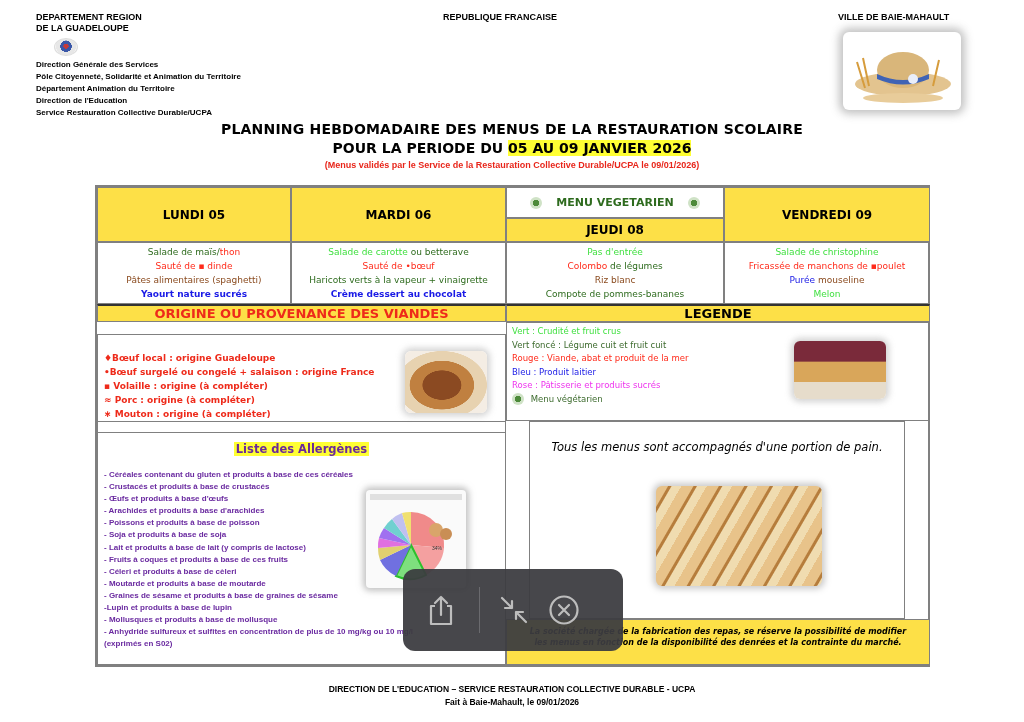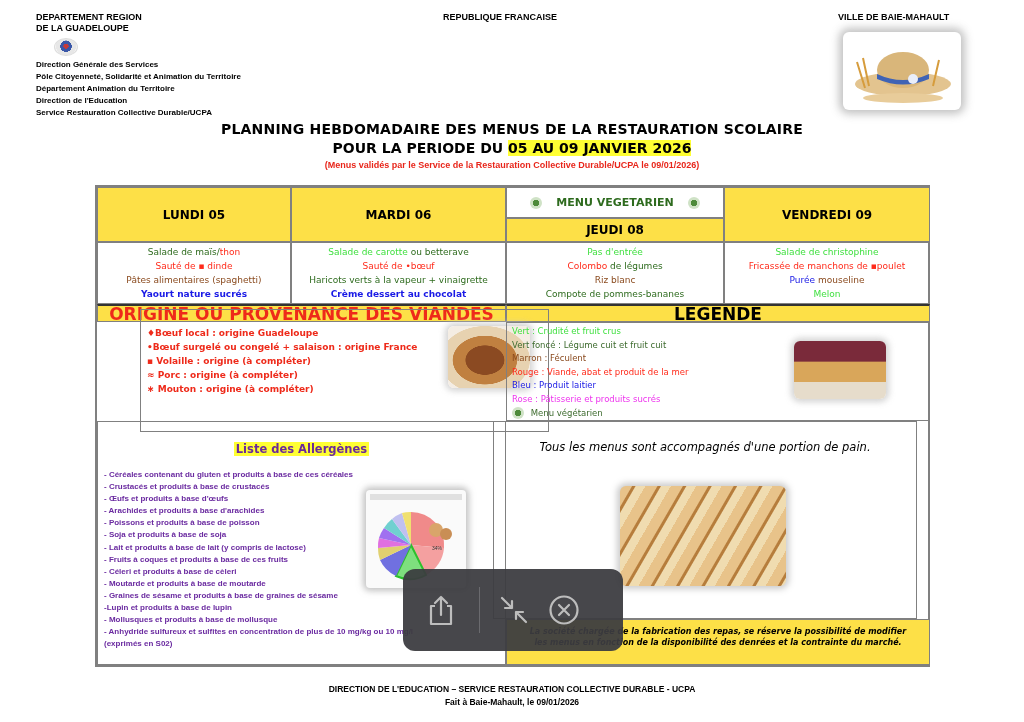--- a/index.html
+++ b/index.html
@@ -28,21 +28,21 @@
   .menu { text-align: center; font-family: "DejaVu Sans", sans-serif; font-size: 9px; line-height: 14px; padding-top: 2px; }
   .menu .blue-t { color: #1a1ae6; font-weight: bold; }
   .g-light { color: #40e040; }
   .g-dark { color: #2e6b1e; }
   .brown { color: #8a4a1e; }
   .red { color: #ff2a1a; }
   .blue-c { color: #1a1ae6; }
   .pink { color: #ee34ee; }
   .thick-top { border-top: 2px solid #333; }
 
-  .sec-h { font-family: "DejaVu Sans", sans-serif; font-weight: bold; font-size: 17px; display: flex; align-items: center; justify-content: center; }
+  .sec-h { font-family: "DejaVu Sans", sans-serif; font-weight: bold; font-size: 13px; display: flex; align-items: center; justify-content: center; }
   .sec-h.red-t { color: #ee2a1a; }
   .origins { padding: 16px 0 0 6px; font-family: "DejaVu Sans", sans-serif; font-weight: bold; font-size: 9px; line-height: 14px; color: #ee2a1a; }
   .legend { padding: 2px 0 0 5px; font-family: "DejaVu Sans", sans-serif; font-size: 8.5px; line-height: 13.6px; }
   .legend .g-dark { color: #3d6b2e; }
 
   .meat-img { position: absolute; width: 82px; height: 62px; border-radius: 6px;
               background: radial-gradient(ellipse at 45% 55%, #8b4a22 0 30%, #c08040 31% 50%, #e7d2b0 51% 70%, #f4ede4 71%);
               box-shadow: 0 0 6px 3px rgba(200,200,200,0.8); }
   .cake-img { position: absolute; width: 92px; height: 58px; border-radius: 6px;
               background: linear-gradient(180deg, #7a2a3a 0 35%, #d9a65a 36% 70%, #e6dccb 71%);
@@ -146,36 +146,35 @@
     <div class="g-light">Melon</div>
   </div>
 
   <div class="cell blue sec-h red-t thick-top" style="left:0;top:117px;width:409px;height:18px;">
     <span>ORIGINE OU PROVENANCE DES VIANDES</span>
   </div>
   <div class="cell blue sec-h thick-top" style="left:409px;top:117px;width:424px;height:18px;">
     <span>LEGENDE</span>
   </div>
 
-  <div class="cell" style="left:0;top:122px;width:409px;height:123px;margin-left:43px;">
+  <div class="cell" style="left:0;top:147px;width:409px;height:99px;">
     <div class="origins">
       <div>♦Bœuf local : origine Guadeloupe</div>
       <div>•Bœuf surgelé ou congelé + salaison : origine France</div>
       <div>▪ Volaille : origine (à compléter)</div>
       <div>≈ Porc : origine (à compléter)</div>
       <div>∗ Mouton : origine (à compléter)</div>
     </div>
     <div class="meat-img" style="left:307px;top:16px;"></div>
   </div>
 
   <div class="cell" style="left:409px;top:135px;width:424px;height:99px;">
     <div class="legend">
       <div class="g-light">Vert : Crudité et fruit crus</div>
       <div class="g-dark">Vert foncé : Légume cuit et fruit cuit</div>
-      <div class="brown">Marron : Féculent</div>
       <div class="red">Rouge : Viande, abat et produit de la mer</div>
       <div class="blue-c">Bleu : Produit laitier</div>
       <div class="pink">Rose : Pâtisserie et produits sucrés</div>
       <div class="g-dark">
         <span class="leaf"></span>
         <span style="margin-left:4px;">Menu végétarien</span>
       </div>
     </div>
     <div class="cake-img" style="left:287px;top:18px;"></div>
   </div>
@@ -214,21 +213,21 @@
         <path d="M45 55 L18 38 A33 33 0 0 1 26 29 Z" fill="#70d0d0"></path>
         <path d="M45 55 L26 29 A33 33 0 0 1 36 23 Z" fill="#c0c0f0"></path>
         <path d="M45 55 L36 23 A33 33 0 0 1 45 22 Z" fill="#f0e070"></path>
         <circle cx="70" cy="40" r="7" fill="#d9a56a"></circle>
         <circle cx="80" cy="44" r="6" fill="#c98e55"></circle>
         <text x="66" y="60" font-size="5" fill="#333">34%</text>
       </svg>
     </div>
   </div>
 
-  <div class="cell" style="left:396px;top:234px;width:424px;height:198px;">
+  <div class="cell" style="left:432px;top:234px;width:376px;height:198px;">
     <div class="bread-note">Tous les menus sont accompagnés d'une portion de pain.</div>
     <div class="bread-img" style="left:126px;top:64px;"></div>
   </div>
 
   <div class="cell blue disclaimer" style="left:409px;top:432px;width:424px;height:46px;">La société chargée de la fabrication des repas, se réserve la possibilité de modifier les menus en fonction de la disponibilité des denrées et la contrainte du marché.</div>
 </div>
 
 <div class="footer f1">DIRECTION DE L'EDUCATION – SERVICE RESTAURATION COLLECTIVE DURABLE - UCPA</div>
 <div class="footer f2">Fait à Baie-Mahault, le 09/01/2026</div>
 

